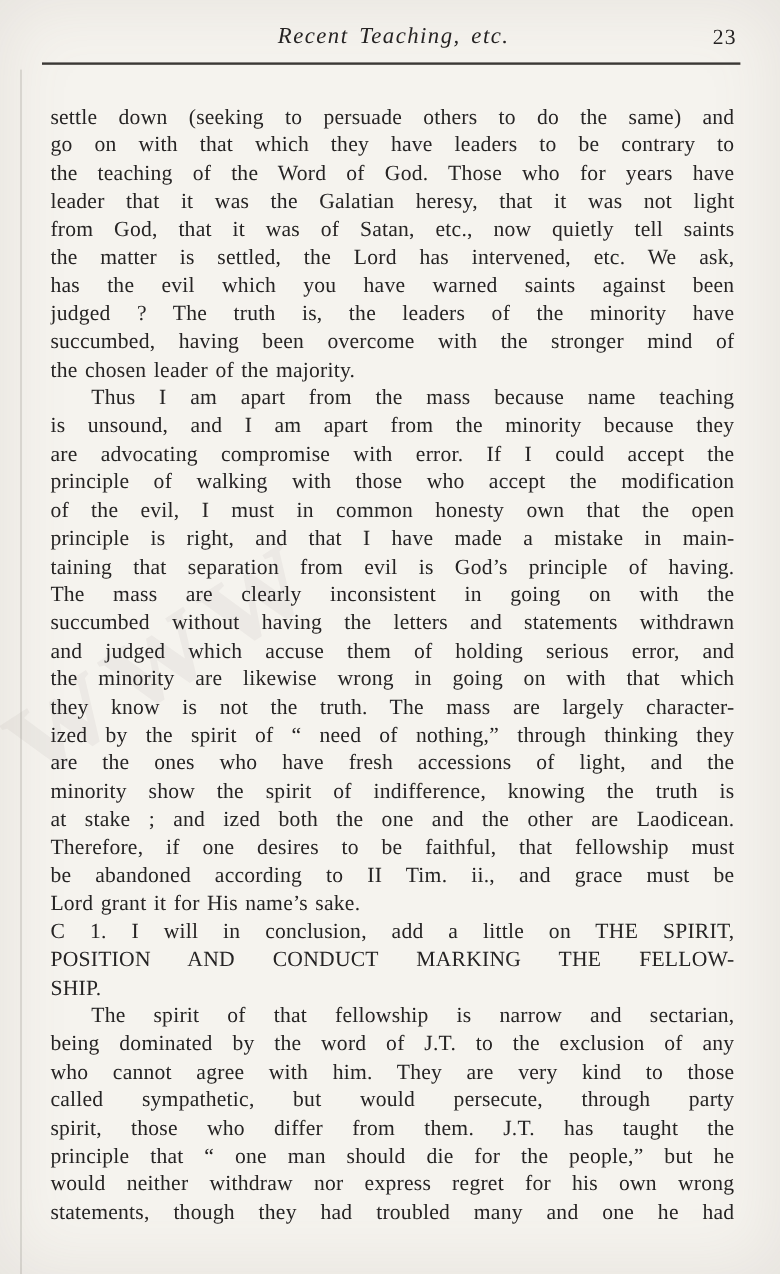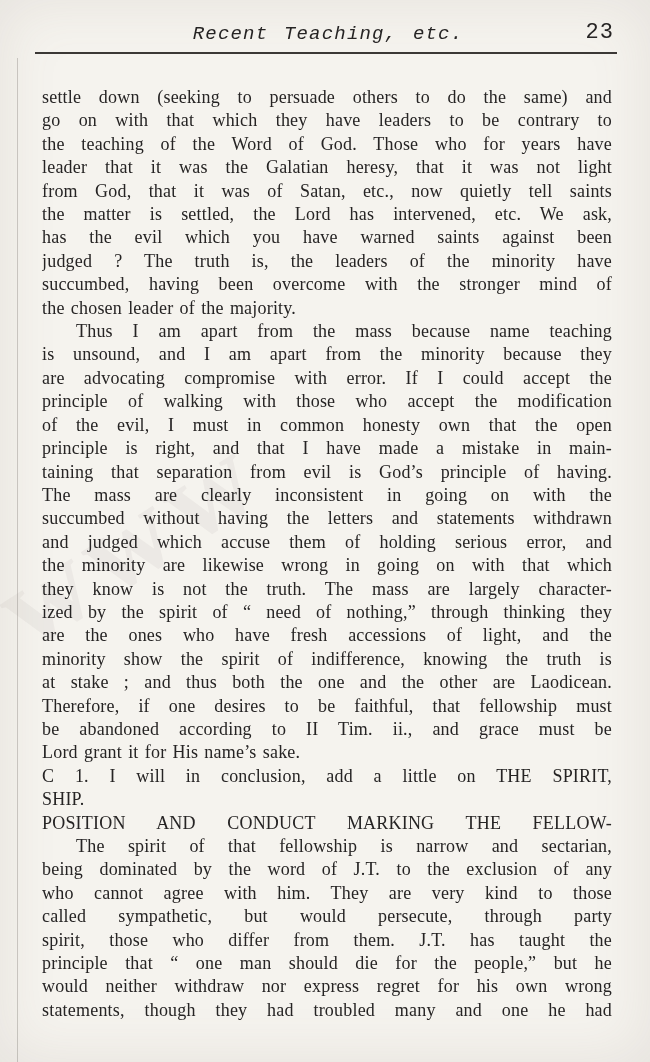--- a/index.html
+++ b/index.html
@@ -39,36 +39,35 @@
     color: rgba(125,120,112,0.07);
     pointer-events: none;
     user-select: none;
   }
   .header {
     position: absolute;
     top: 20px;
     left: 42px;
     right: 36px;
     display: flex;
-    align-items: flex-end;
-    font-family: Liberation Mono, monospace;
+    align-items: center;
   }
   .header-spacer { width: 52px; }
   .header-title {
     flex: 1;
     text-align: center;
     font-style: italic;
     font-size: 19px;
     letter-spacing: 1.2px;
     word-spacing: 3px;
   }
   .page-number {
     width: 52px;
     text-align: right;
-    font-size: 22px;
+    font-size: 18px;
     letter-spacing: 1px;
   }
   .header-rule {
     position: absolute;
     top: 52px;
     left: 35px;
     right: 33px;
     border-top: 2px solid #3b3835;
   }
   .text-block {
@@ -130,27 +129,27 @@
       <div class="line">principle is right, and that I have made a mistake in main-</div>
       <div class="line">taining that separation from evil is God’s principle of having.</div>
       <div class="line">The mass are clearly inconsistent in going on with the</div>
       <div class="line">succumbed without having the letters and statements withdrawn</div>
       <div class="line">and judged which accuse them of holding serious error, and</div>
       <div class="line">the minority are likewise wrong in going on with that which</div>
       <div class="line">they know is not the truth. The mass are largely character-</div>
       <div class="line">ized by the spirit of “ need of nothing,” through thinking they</div>
       <div class="line">are the ones who have fresh accessions of light, and the</div>
       <div class="line">minority show the spirit of indifference, knowing the truth is</div>
-      <div class="line">at stake ; and thus both the one and the other are Laodicean.</div>
+      <div class="line">at stake ; and ized both the one and the other are Laodicean.</div>
       <div class="line">Therefore, if one desires to be faithful, that fellowship must</div>
       <div class="line">be abandoned according to II Tim. ii., and grace must be</div>
       <div class="line no-just">Lord grant it for His name’s sake.</div>
       <div class="line">C 1. I will in conclusion, add a little on THE SPIRIT,</div>
+      <div class="line">POSITION AND CONDUCT MARKING THE FELLOW-</div>
       <div class="line no-just">SHIP.</div>
-      <div class="line">POSITION AND CONDUCT MARKING THE FELLOW-</div>
       <div class="line indent">The spirit of that fellowship is narrow and sectarian,</div>
       <div class="line">being dominated by the word of J.T. to the exclusion of any</div>
       <div class="line">who cannot agree with him. They are very kind to those</div>
       <div class="line">called sympathetic, but would persecute, through party</div>
       <div class="line">spirit, those who differ from them. J.T. has taught the</div>
       <div class="line">principle that “ one man should die for the people,” but he</div>
       <div class="line">would neither withdraw nor express regret for his own wrong</div>
       <div class="line">statements, though they had troubled many and one he had</div>
     </div>
 

